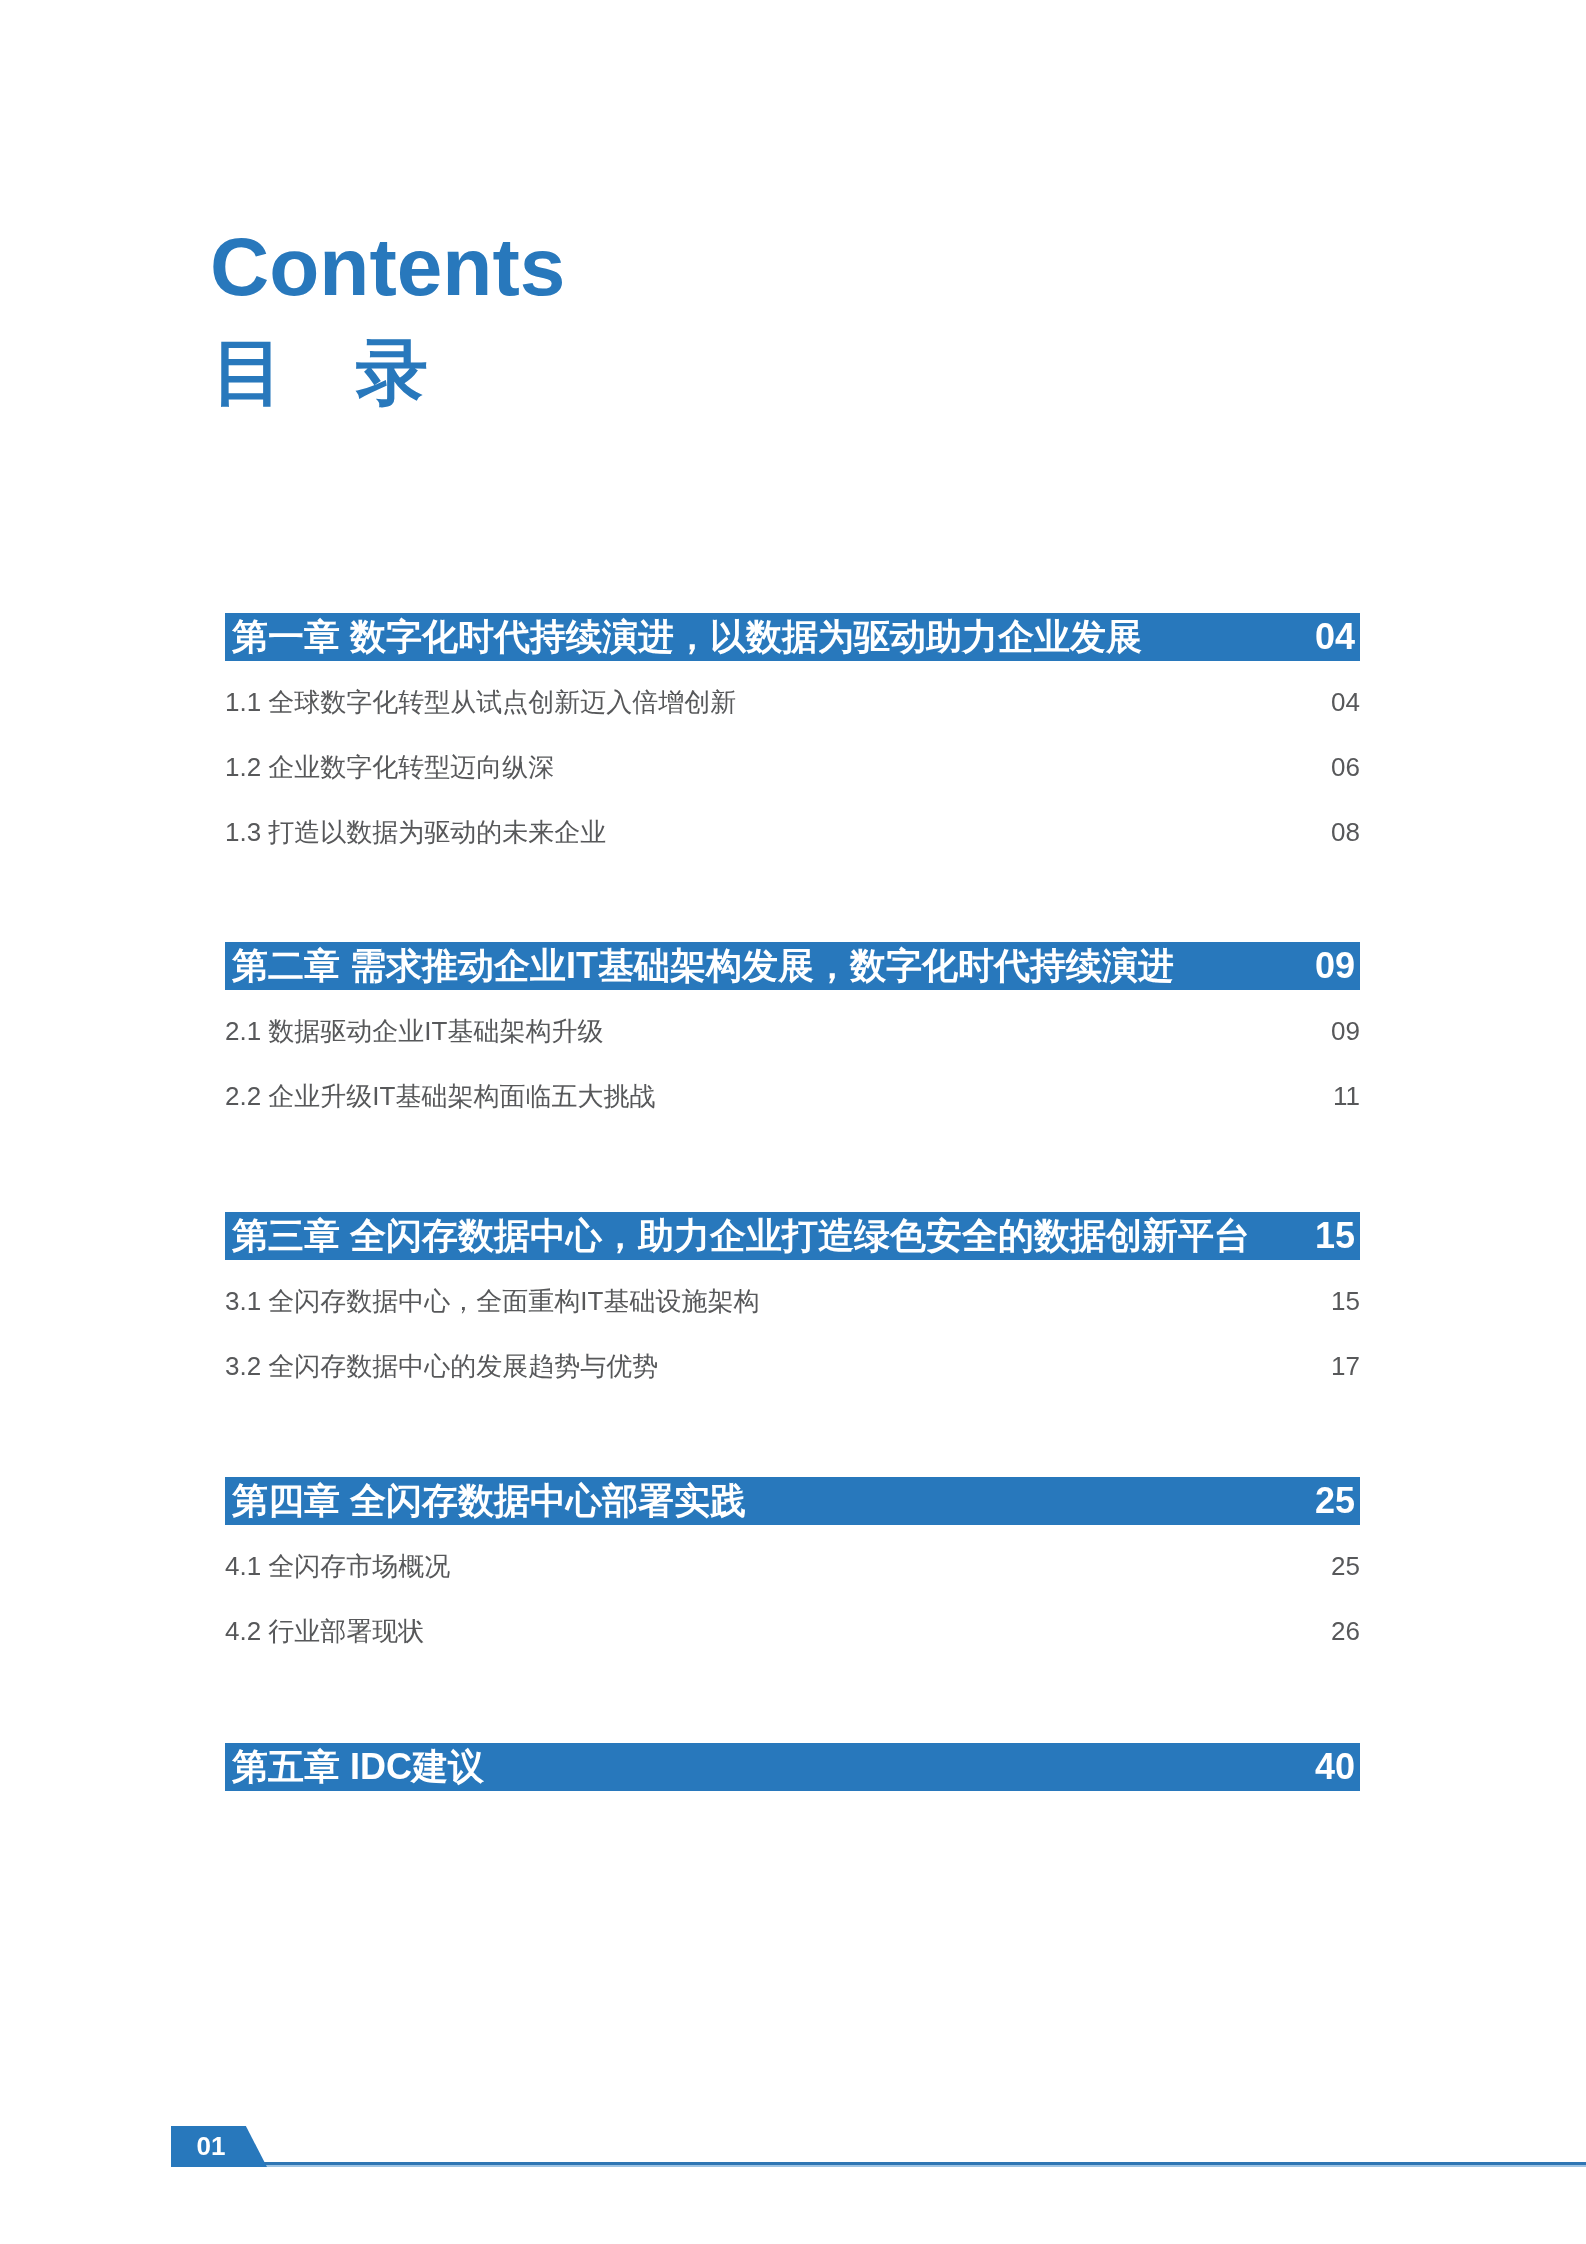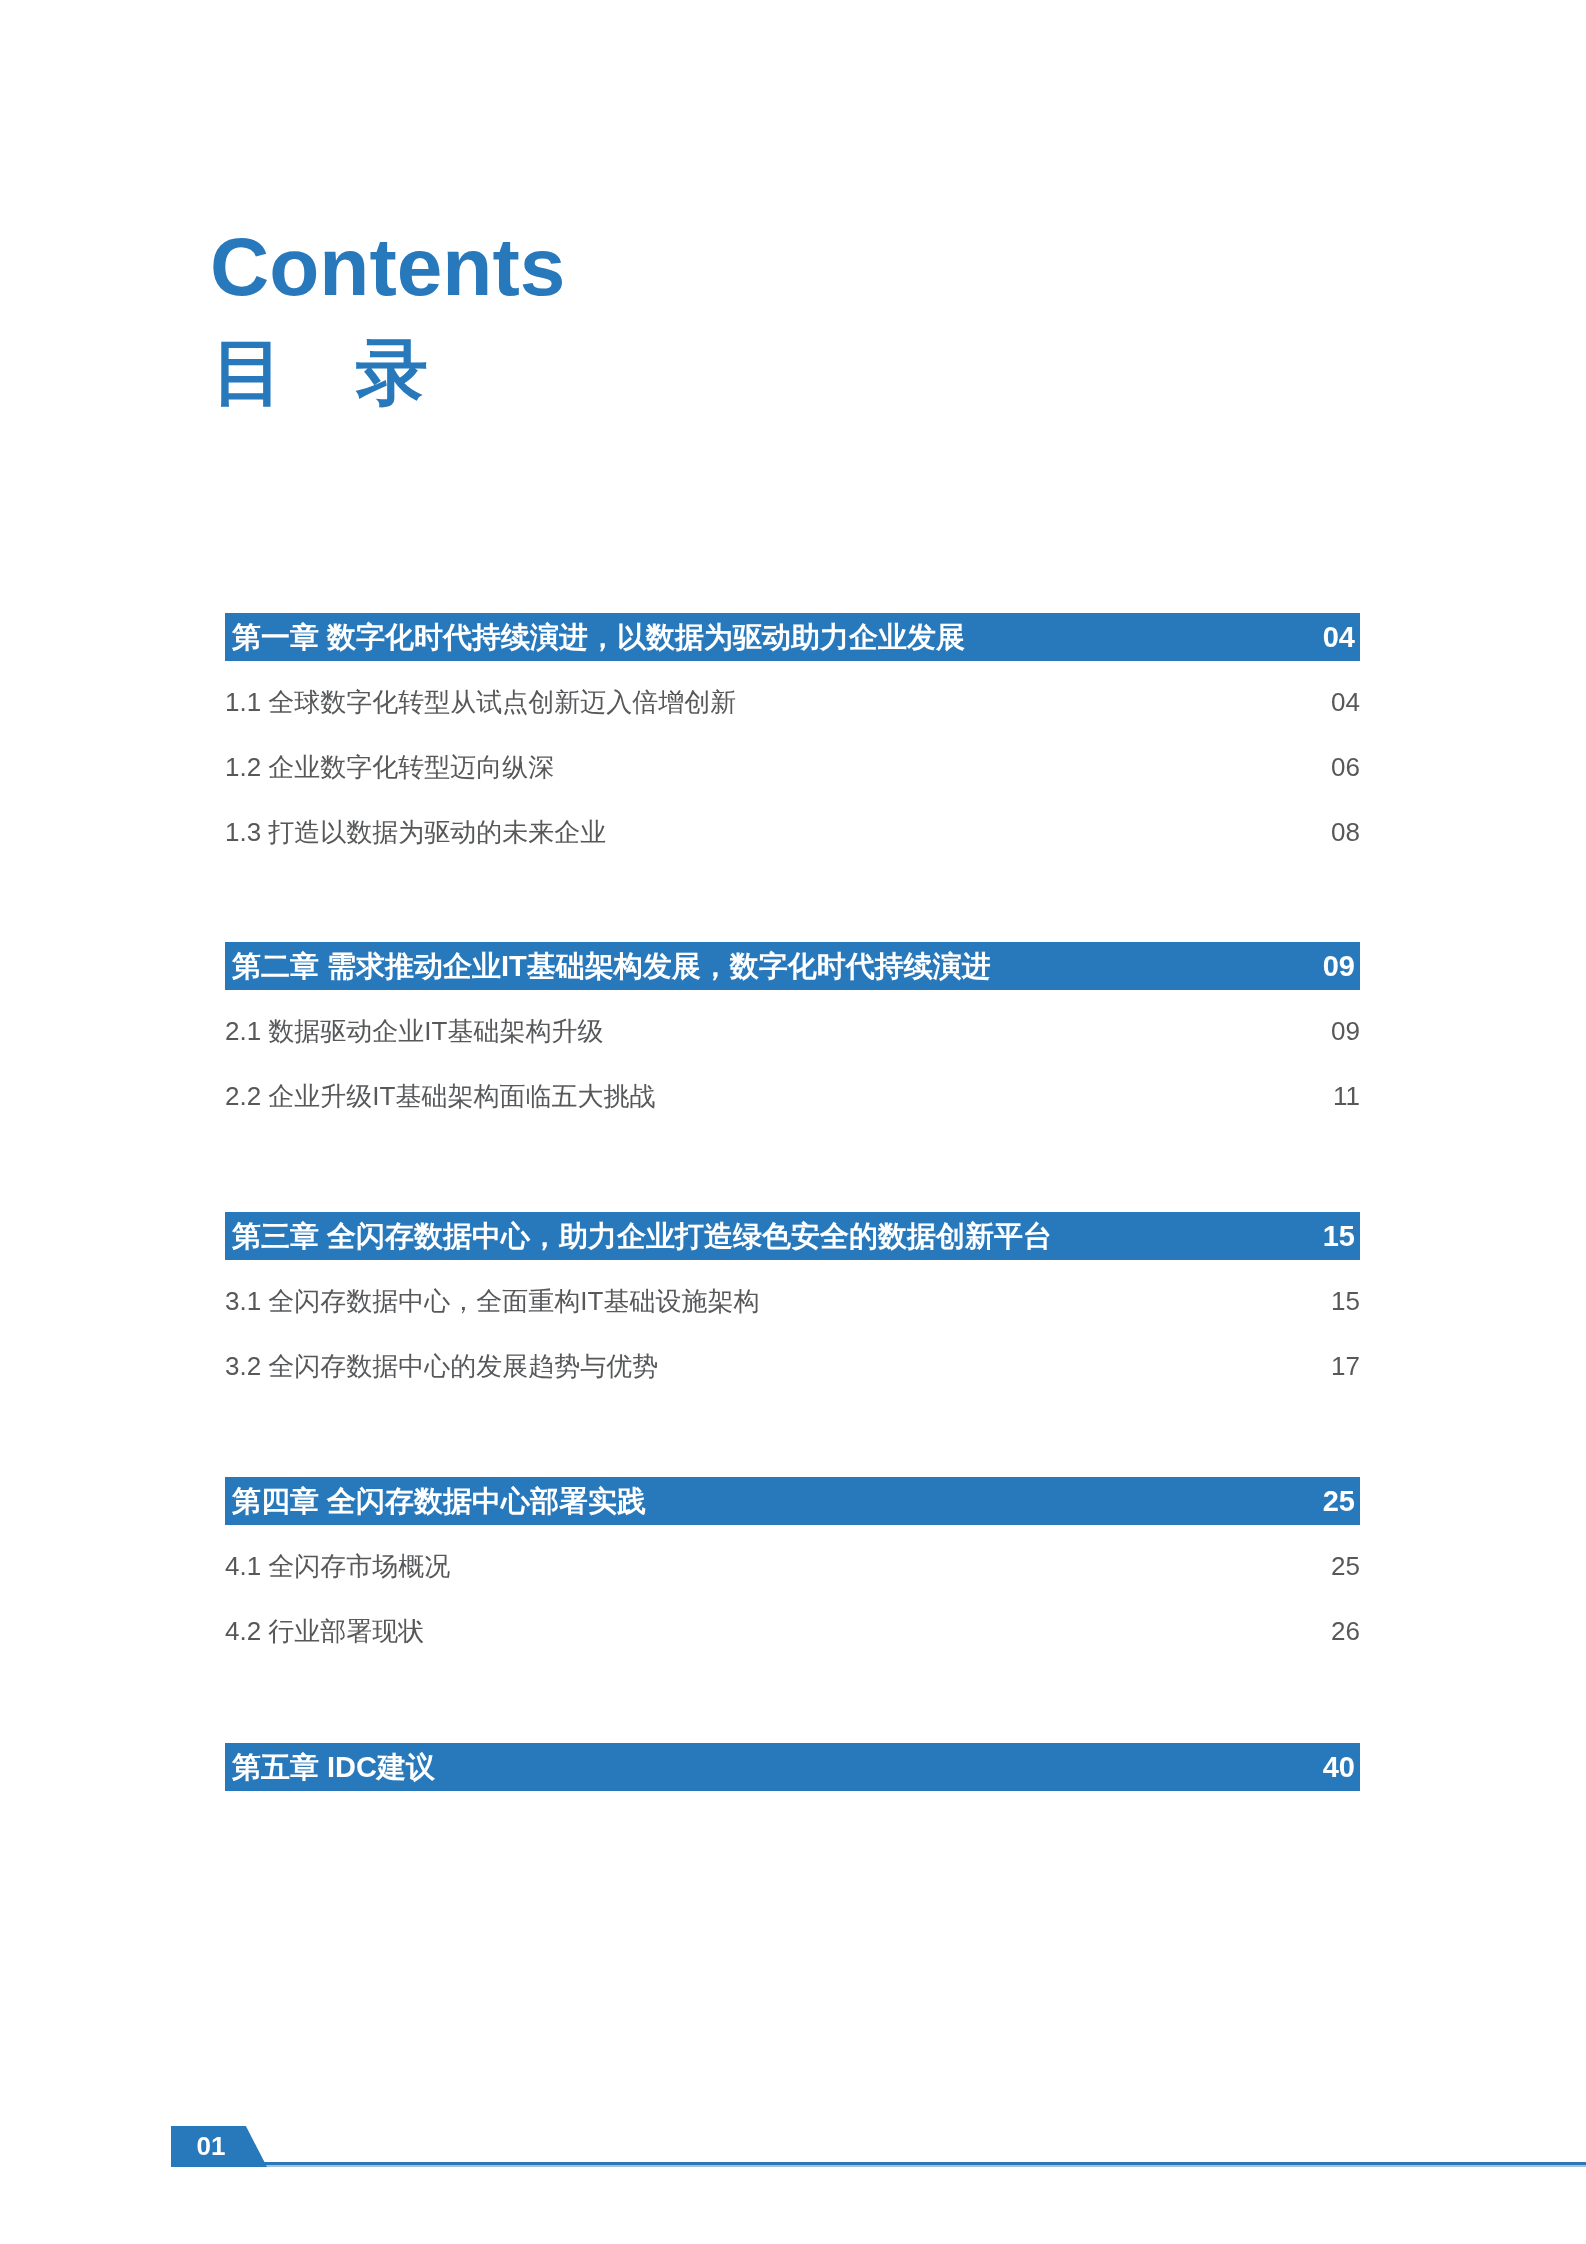--- a/index.html
+++ b/index.html
@@ -46,21 +46,21 @@
     top: 613px;
     width: 1135px;
   }
   .chapter-bar {
     height: 48px;
     background: var(--accent);
     color: var(--bar_text);
     display: flex;
     justify-content: space-between;
     padding: 0 5px 0 7px;
-    font-size: 29px;
+    font-size: 36px;
     font-weight: bold;
     line-height: 48px;
   }
   .toc-row {
     display: flex;
     justify-content: space-between;
     align-items: center;
     height: 30px;
     line-height: 30px;
     font-size: 26px;

